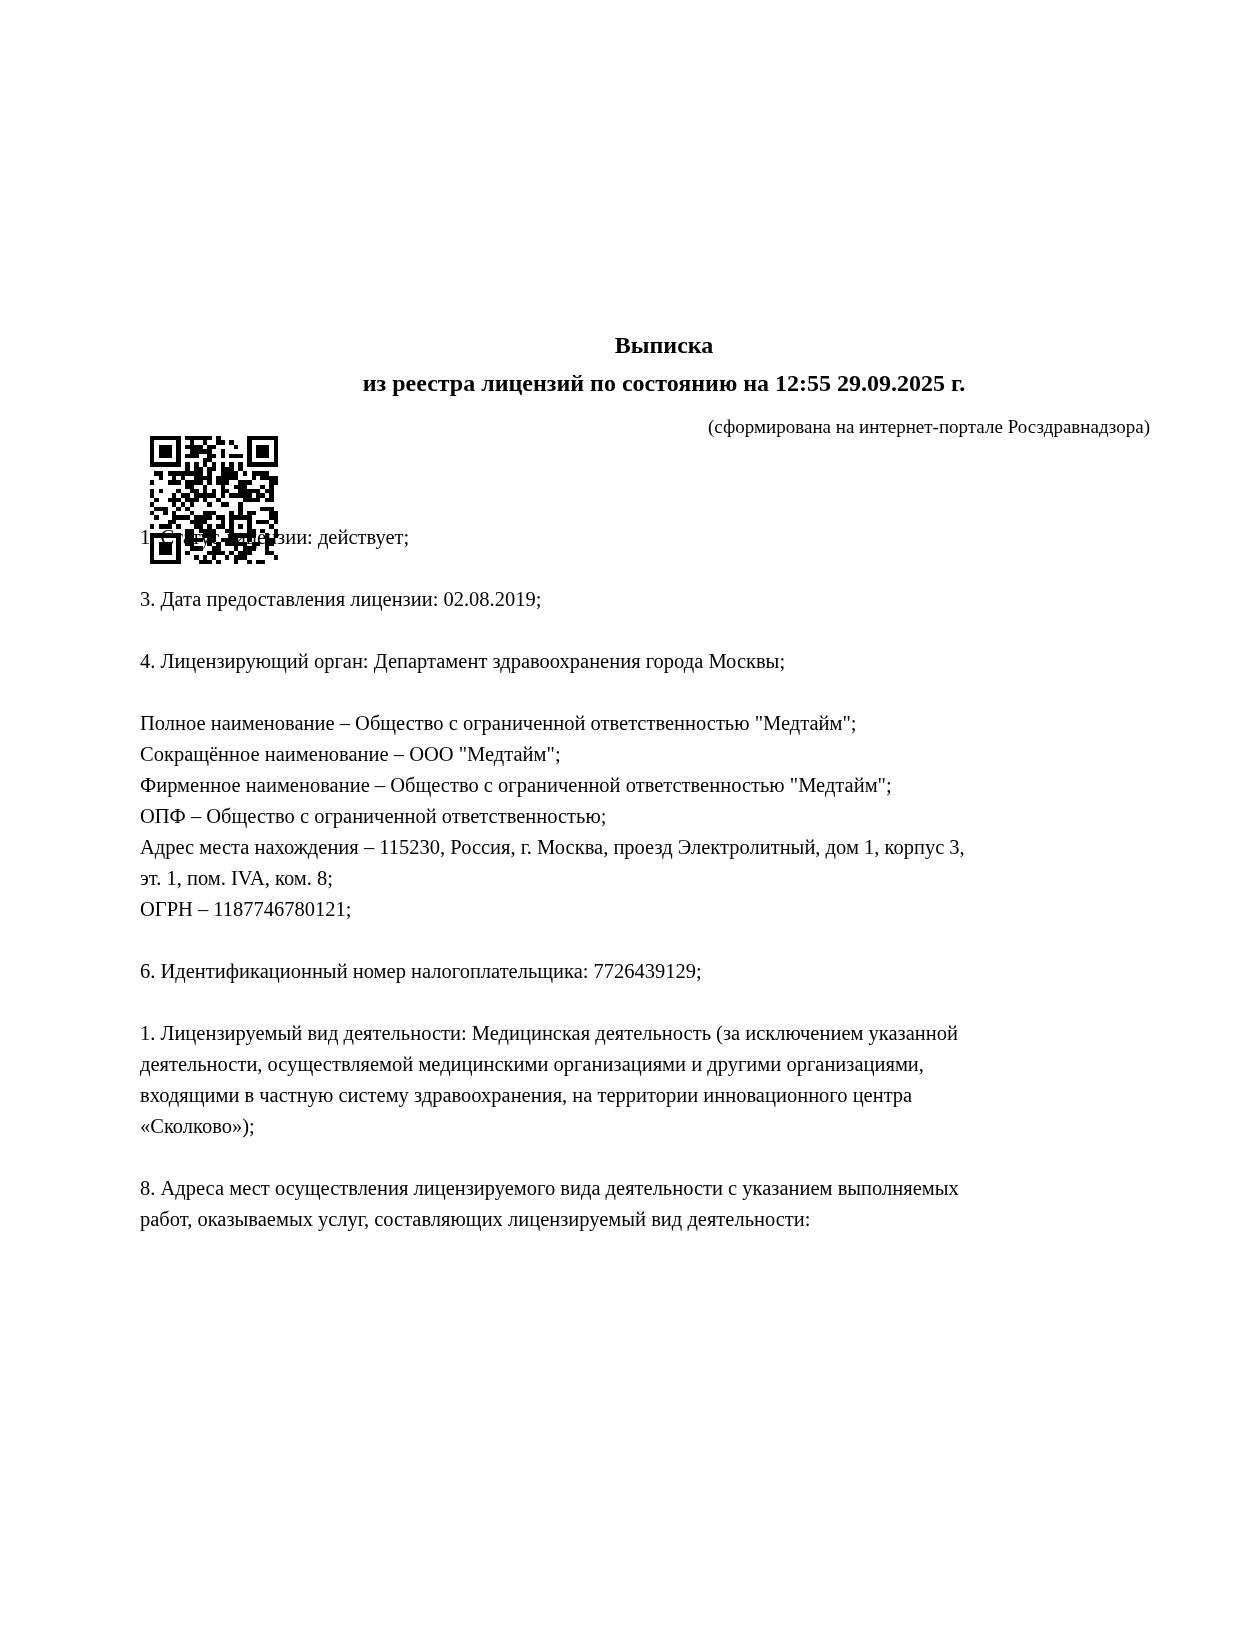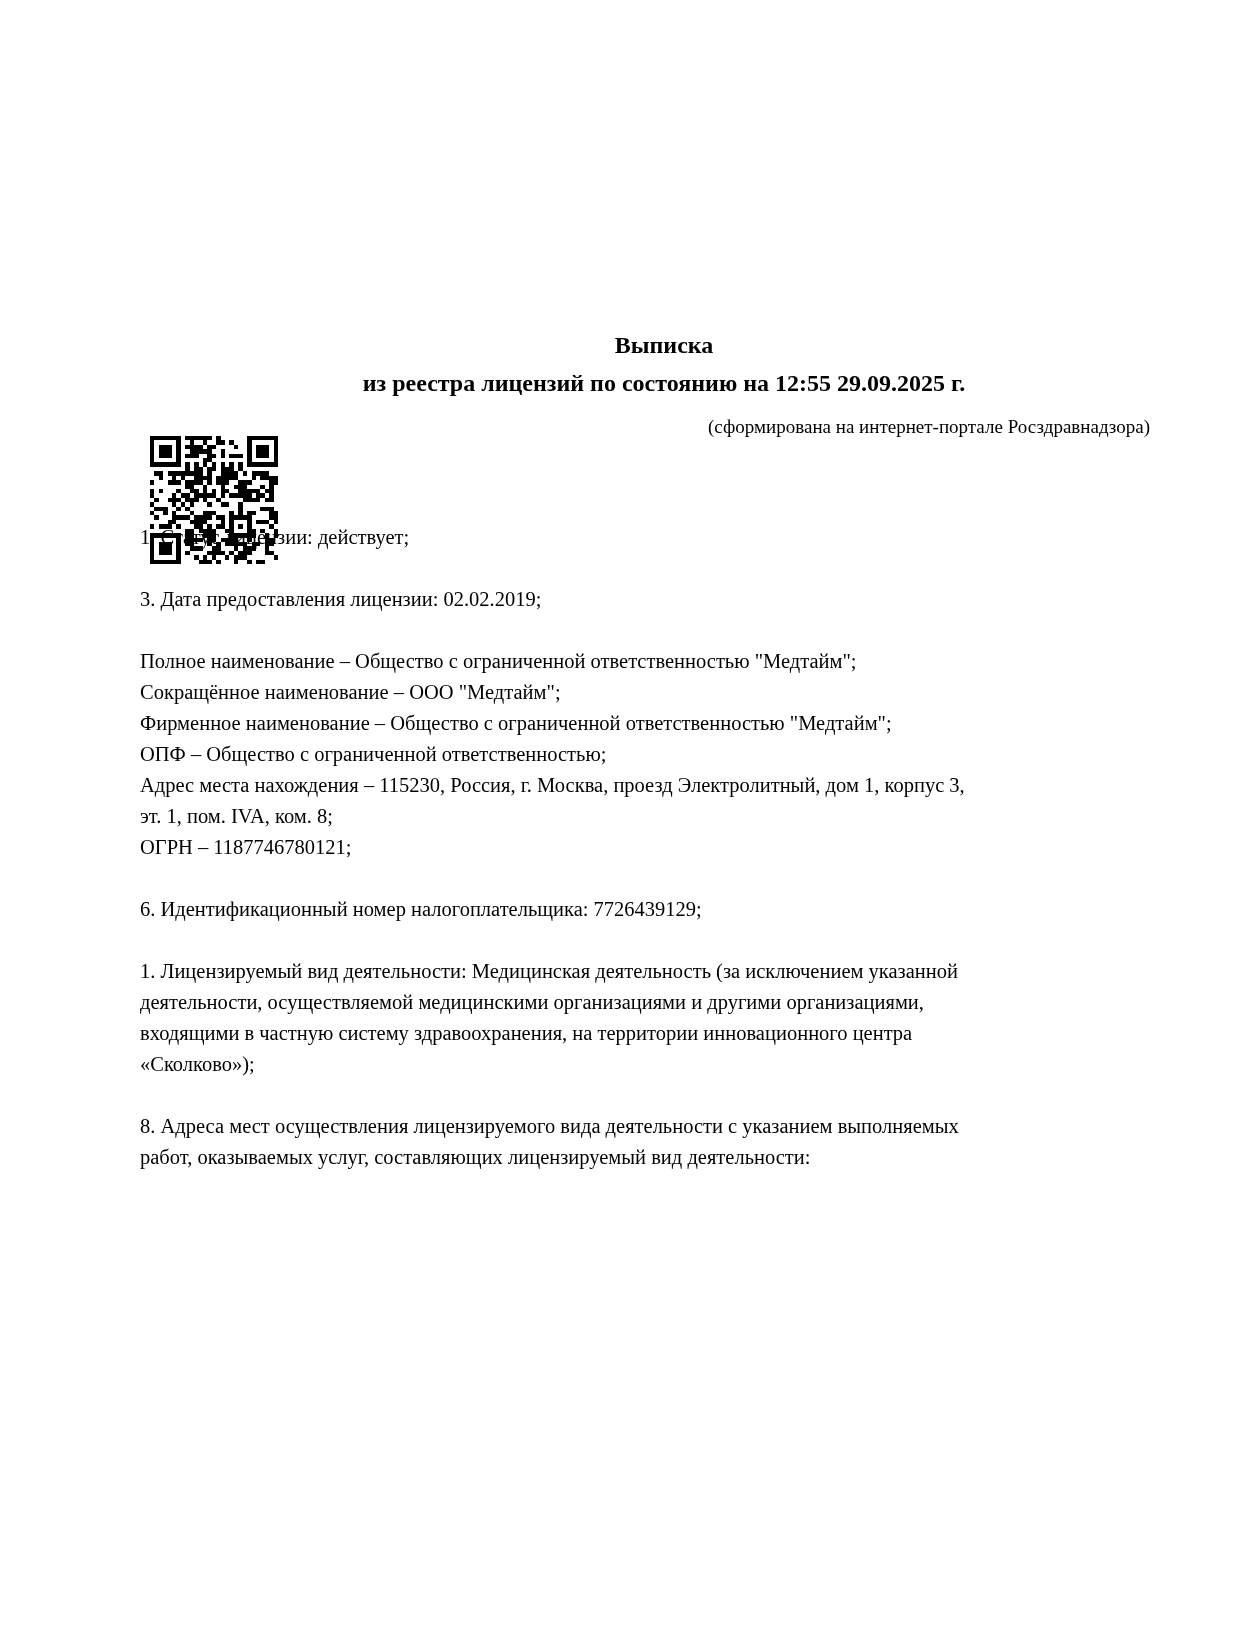--- a/index.html
+++ b/index.html
@@ -499,21 +499,22 @@
 
   <div class="title">
     <div>Выписка</div>
     <div>из реестра лицензий по состоянию на 12:55 29.09.2025 г.</div>
   </div>
 
   <div class="subtitle">(сформирована на интернет-портале Росздравнадзора)</div>
 
   <div class="content">
     <p class="para">1. Статус лицензии: действует;</p>
-    <p class="para">3. Дата предоставления лицензии: 02.02.2019;</p>
+    <p class="para">3. Дата предоставления лицензии: 02.08.2019;</p>
+    <p class="para">4. Лицензирующий орган: Департамент здравоохранения города Москвы;</p>
     <p class="para">Полное наименование – Общество с ограниченной ответственностью "Медтайм";
 Сокращённое наименование – ООО "Медтайм";
 Фирменное наименование – Общество с ограниченной ответственностью "Медтайм";
 ОПФ – Общество с ограниченной ответственностью;
 Адрес места нахождения – 115230, Россия, г. Москва, проезд Электролитный, дом 1, корпус 3,
 эт. 1, пом. IVA, ком. 8;
 ОГРН – 1187746780121;</p>
     <p class="para">6. Идентификационный номер налогоплательщика: 7726439129;</p>
     <p class="para">1. Лицензируемый вид деятельности: Медицинская деятельность (за исключением указанной
 деятельности, осуществляемой медицинскими организациями и другими организациями,

